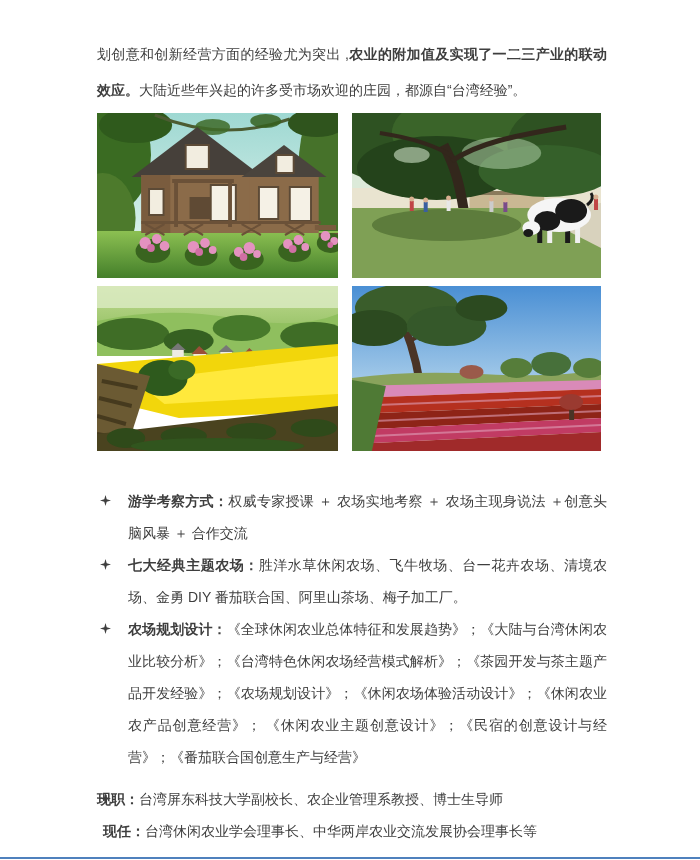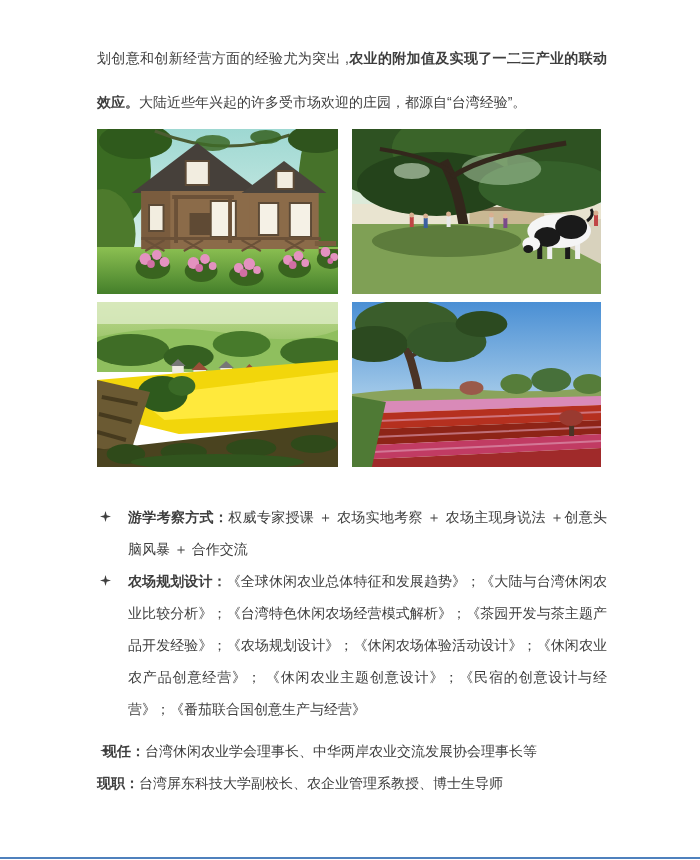--- a/index.html
+++ b/index.html
@@ -4,21 +4,21 @@
 <title>Document</title>
 <style>
   html,body{margin:0;padding:0;}
   body{
     width:700px;height:860px;background:#ffffff;overflow:hidden;position:relative;
     font-family:"Liberation Sans",sans-serif;color:#3e3e3e;font-size:14px;
   }
   .page{position:absolute;inset:0;background:#fff;}
   .content{position:absolute;left:97px;top:36px;width:510px;}
   p{margin:0;}
-  .intro{line-height:44px;text-align:justify;}
+  .intro{line-height:36px;text-align:justify;}
   .b{font-weight:bold;}
   
   .gallery{margin-top:5px;display:grid;grid-template-columns:241px 249px;grid-template-rows:165px 165px;column-gap:14px;row-gap:8px;}
   .photo{width:100%;height:100%;overflow:hidden;}
   .photo svg{display:block;width:100%;height:100%;}
   
   ul.bullets{list-style:none;margin:34px 0 0 0;padding:0;}
   ul.bullets li{position:relative;padding-left:31px;line-height:32px;text-align:justify;}
   li.mt{margin-top:10px;}
   .diamond{
@@ -236,27 +236,31 @@
       </div>
     </div>
 
     <ul class="bullets">
       <li>
         <span class="diamond"></span>
         <span class="b">游学考察方式：</span><span>权威专家授课 ＋ 农场实地考察 ＋ 农场主现身说法 ＋创意头脑风暴 ＋ 合作交流</span>
       </li>
       <li>
         <span class="diamond"></span>
+        <span class="b">七大经典主题农场：</span><span>胜洋水草休闲农场、飞牛牧场、台一花卉农场、清境农场、金勇 DIY 番茄联合国、阿里山茶场、梅子加工厂。</span>
+      </li>
+      <li>
+        <span class="diamond"></span>
         <span class="b">农场规划设计：</span><span>《全球休闲农业总体特征和发展趋势》；《大陆与台湾休闲农业比较分析》；《台湾特色休闲农场经营模式解析》；《茶园开发与茶主题产品开发经验》；《农场规划设计》；《休闲农场体验活动设计》；《休闲农业农产品创意经营》； 《休闲农业主题创意设计》；《民宿的创意设计与经营》；《番茄联合国创意生产与经营》</span>
       </li>
       <li class="mt">
         <span class="diamond"></span>
         <span></span>
       </li>
     </ul>
 
+    <p class="expert-line"><span class="b">现职：</span><span>台湾屏东科技大学副校长、农企业管理系教授、博士生导师</span></p>
     <p class="expert-line ind"><span class="b">现任：</span><span>台湾休闲农业学会理事长、中华两岸农业交流发展协会理事长等</span></p>
-    <p class="expert-line"><span class="b">现职：</span><span>台湾屏东科技大学副校长、农企业管理系教授、博士生导师</span></p>
 
   </div>
 
   <div class="accent-line"></div>
 </div>
 
 </body></html>

